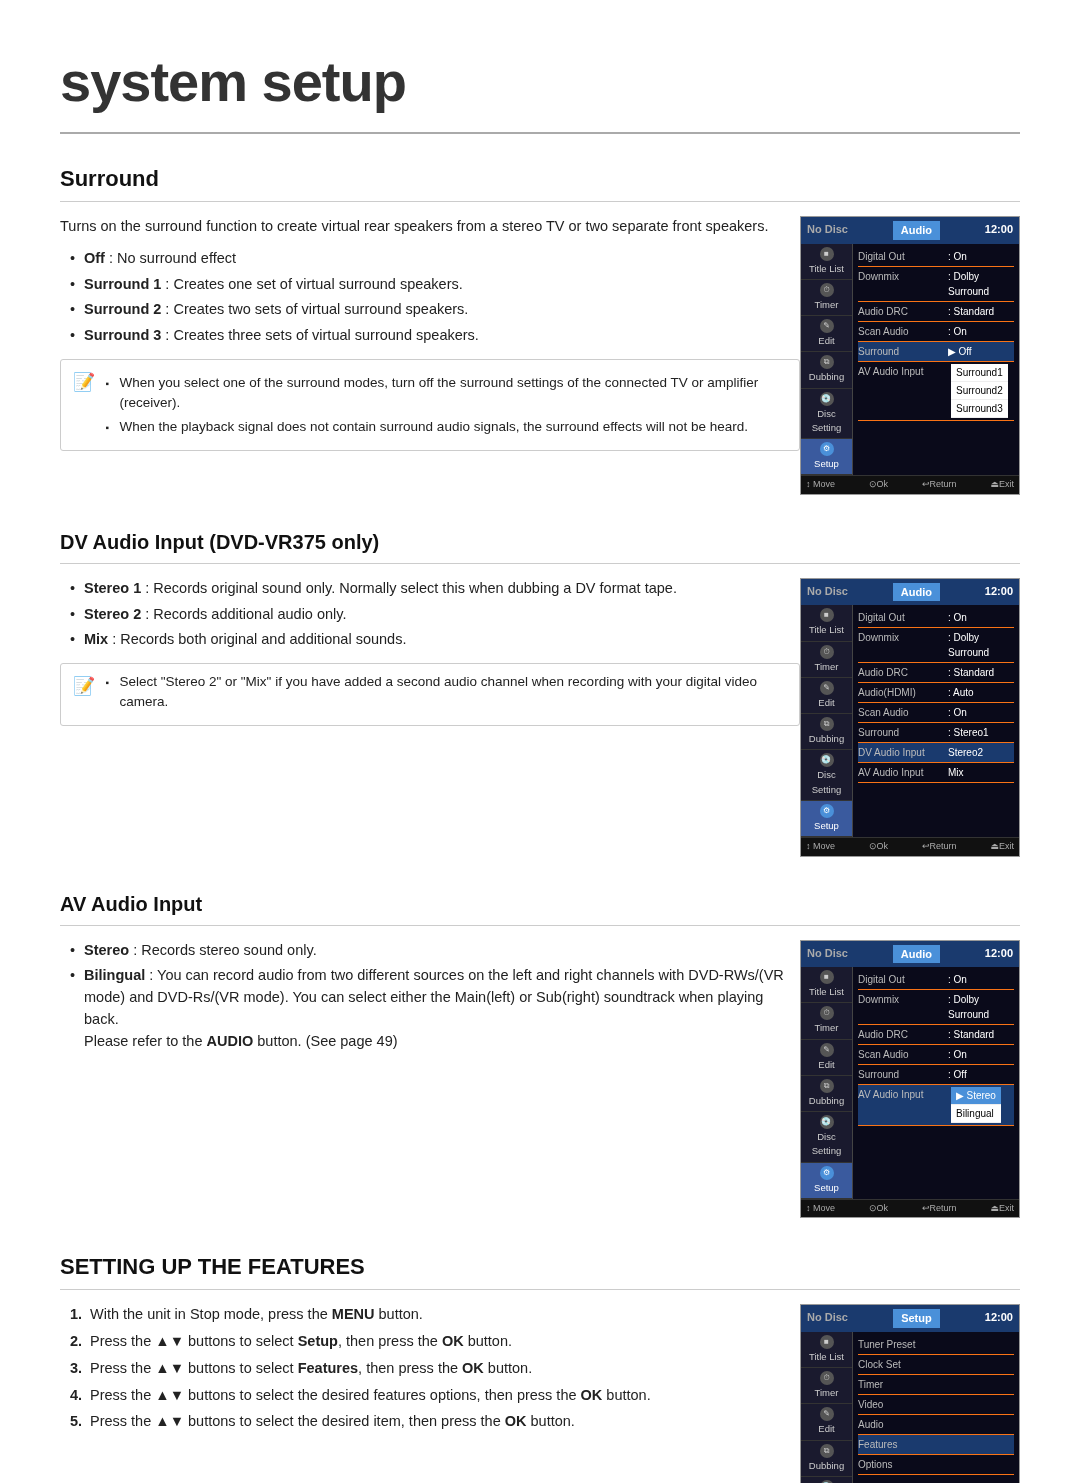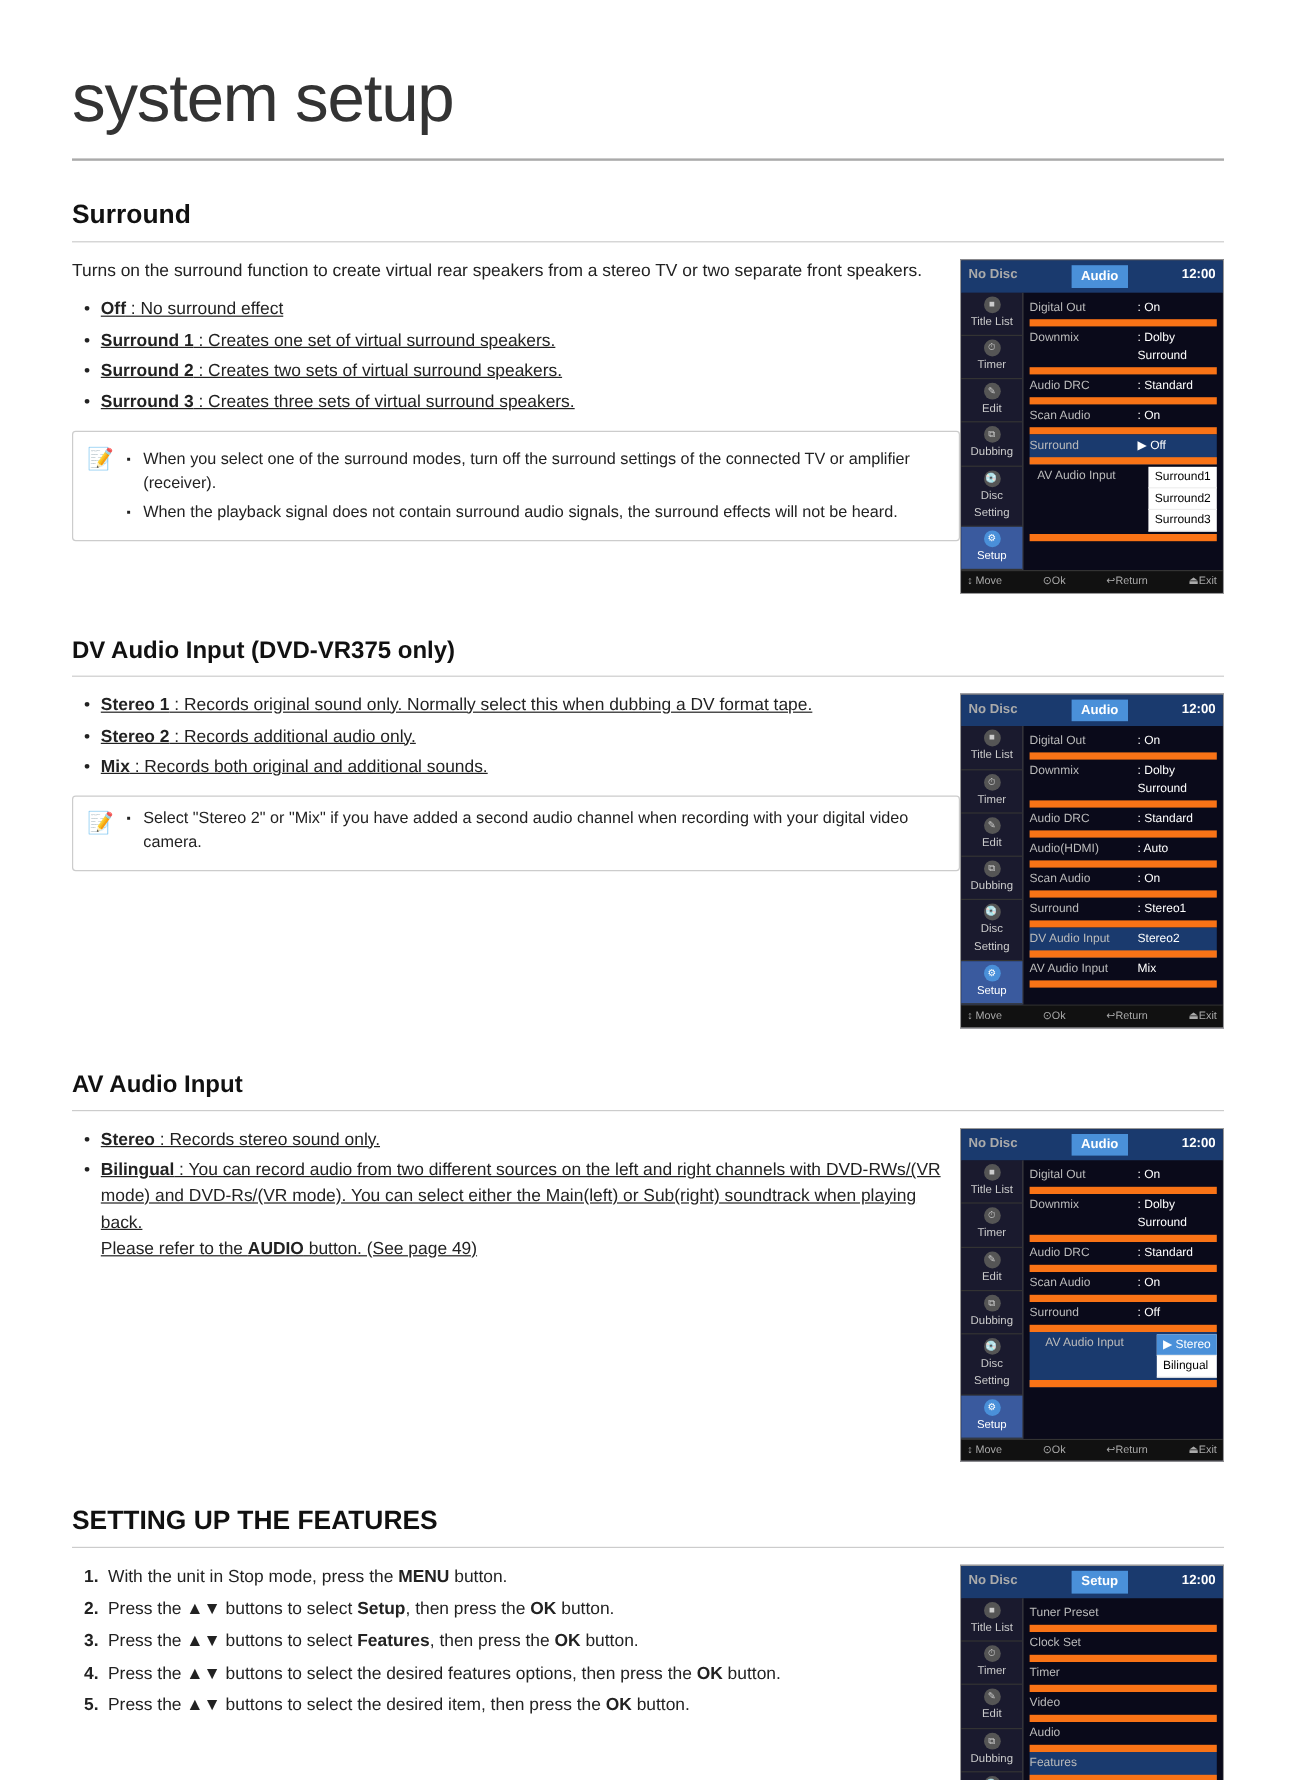--- a/index.html
+++ b/index.html
@@ -10,21 +10,21 @@
       width: 1080px;
       min-height: 1483px;
       padding: 40px 60px 40px 60px;
       font-size: 15px;
       line-height: 1.5;
     }
 
     
     .page-title {
       font-size: 56px;
-      font-weight: 400;
+      font-weight: 700;
       color: #333;
       letter-spacing: -1px;
       border-bottom: 2px solid #aaa;
       padding-bottom: 8px;
       margin-bottom: 28px;
       font-family: Arial, Helvetica, sans-serif;
     }
 
     
     .section-heading {
@@ -67,21 +67,20 @@
     }
     .two-col .screenshot-col {
       flex: 0 0 220px;
     }
 
     
     .bullet-list {
       list-style: none;
       padding-left: 10px;
       margin-bottom: 10px;
-      text-decoration: underline;
     }
     .bullet-list li {
       padding-left: 14px;
       position: relative;
       margin-bottom: 4px;
       font-size: 14.5px;
     }
     .bullet-list li::before {
       content: "•";
       position: absolute;
@@ -212,23 +211,23 @@
     .tv-sidebar-item.active .icon-circle {
       background: #4a90d9;
     }
     .tv-content {
       flex: 1;
       background: #0a0a1a;
       padding: 3px 5px;
     }
     .tv-row {
       display: flex;
-      justify-content: flex-end;
+      justify-content: flex-start;
       padding: 2px 0;
-      border-bottom: 6px solid #f97316;
+      border-bottom: 1px solid #f97316;
       font-size: 10px;
     }
     .tv-row .tv-key {
       color: #bbb;
       flex: 0 0 90px;
     }
     .tv-row .tv-val {
       color: #fff;
       flex: 1;
     }

